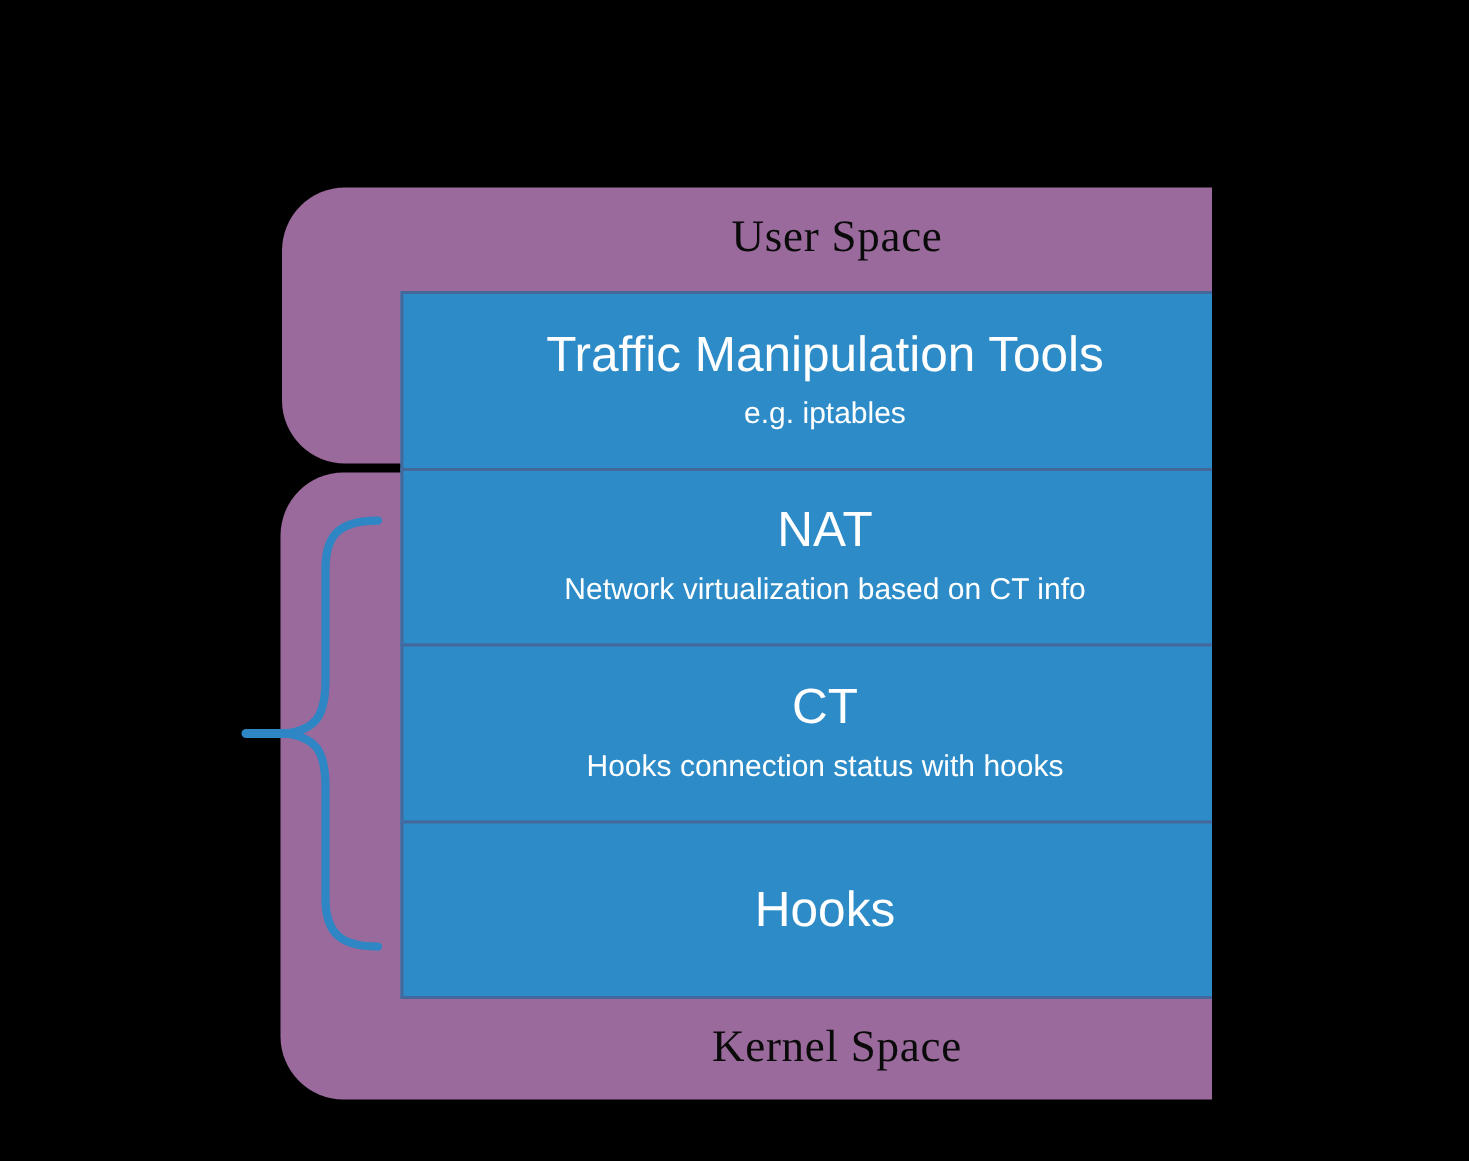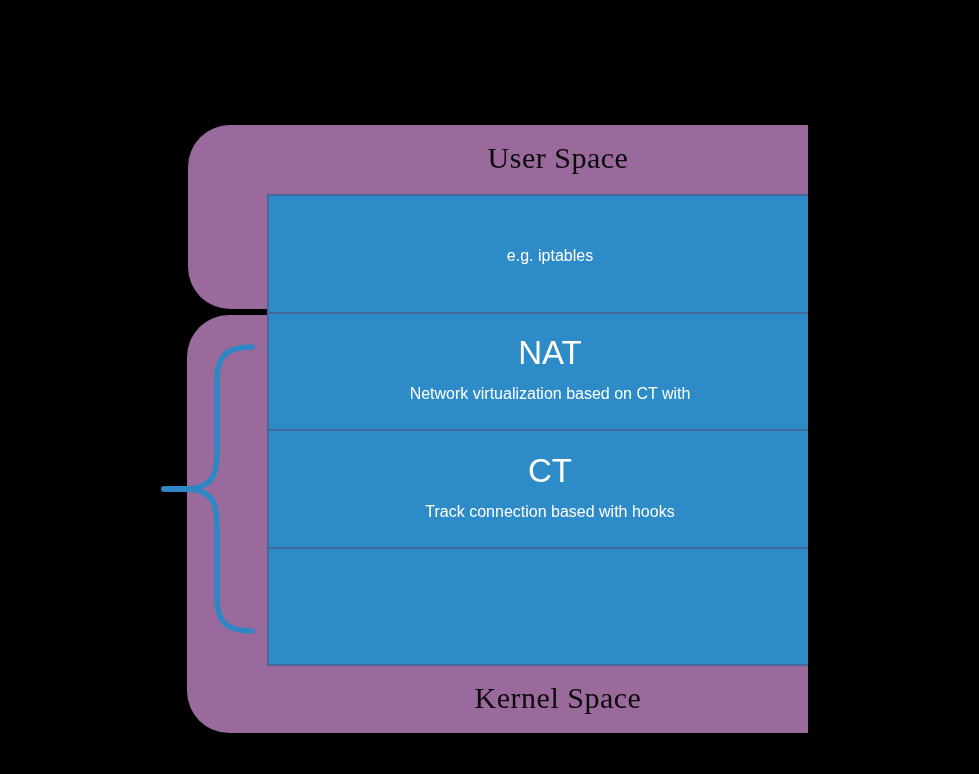--- a/index.html
+++ b/index.html
@@ -72,21 +72,21 @@
   }
   .layer:first-child {
     margin-top: 0;
   }
   .layer-title {
     font-size: 33px;
     line-height: 42px;
     font-weight: 400;
   }
   .layer-subtitle {
-    font-size: 16px;
+    font-size: 20px;
     line-height: 33px;
     margin-top: 3px;
     font-weight: 400;
   }
   .brace-svg {
     position: absolute;
     left: 0;
     top: 0;
     width: 979px;
     height: 774px;
@@ -102,34 +102,36 @@
     <div class="space-label">User Space</div>
   </div>
 
   <div class="space-rect kernel">
     <div class="space-label">Kernel Space</div>
   </div>
 
   <div class="layer-stack">
 
     <div class="layer">
+      <div class="layer-title">Traffic Manipulation Tools</div>
       <div class="layer-subtitle">e.g. iptables</div>
     </div>
 
     <div class="layer">
       <div class="layer-title">NAT</div>
-      <div class="layer-subtitle">Network virtualization based on CT with</div>
+      <div class="layer-subtitle">Network virtualization based on CT info</div>
     </div>
 
     <div class="layer">
       <div class="layer-title">CT</div>
-      <div class="layer-subtitle">Track connection based with hooks</div>
+      <div class="layer-subtitle">Hooks connection status with hooks</div>
     </div>
 
     <div class="layer">
+      <div class="layer-title">Hooks</div>
     </div>
 
   </div>
 
   <svg class="brace-svg" viewBox="0 0 979 774" xmlns="http://www.w3.org/2000/svg">
     <path d="M252,347 C228,347 217,355 217,379
              L217,453 C217,477 211,486 191,489
              C211,492 217,501 217,525
              L217,599 C217,623 228,631 252,631" fill="none" stroke="#2E86C4" stroke-width="5.5" stroke-linecap="round"></path>
     <path d="M164,489 L194,489" fill="none" stroke="#2E86C4" stroke-width="6" stroke-linecap="round"></path>

